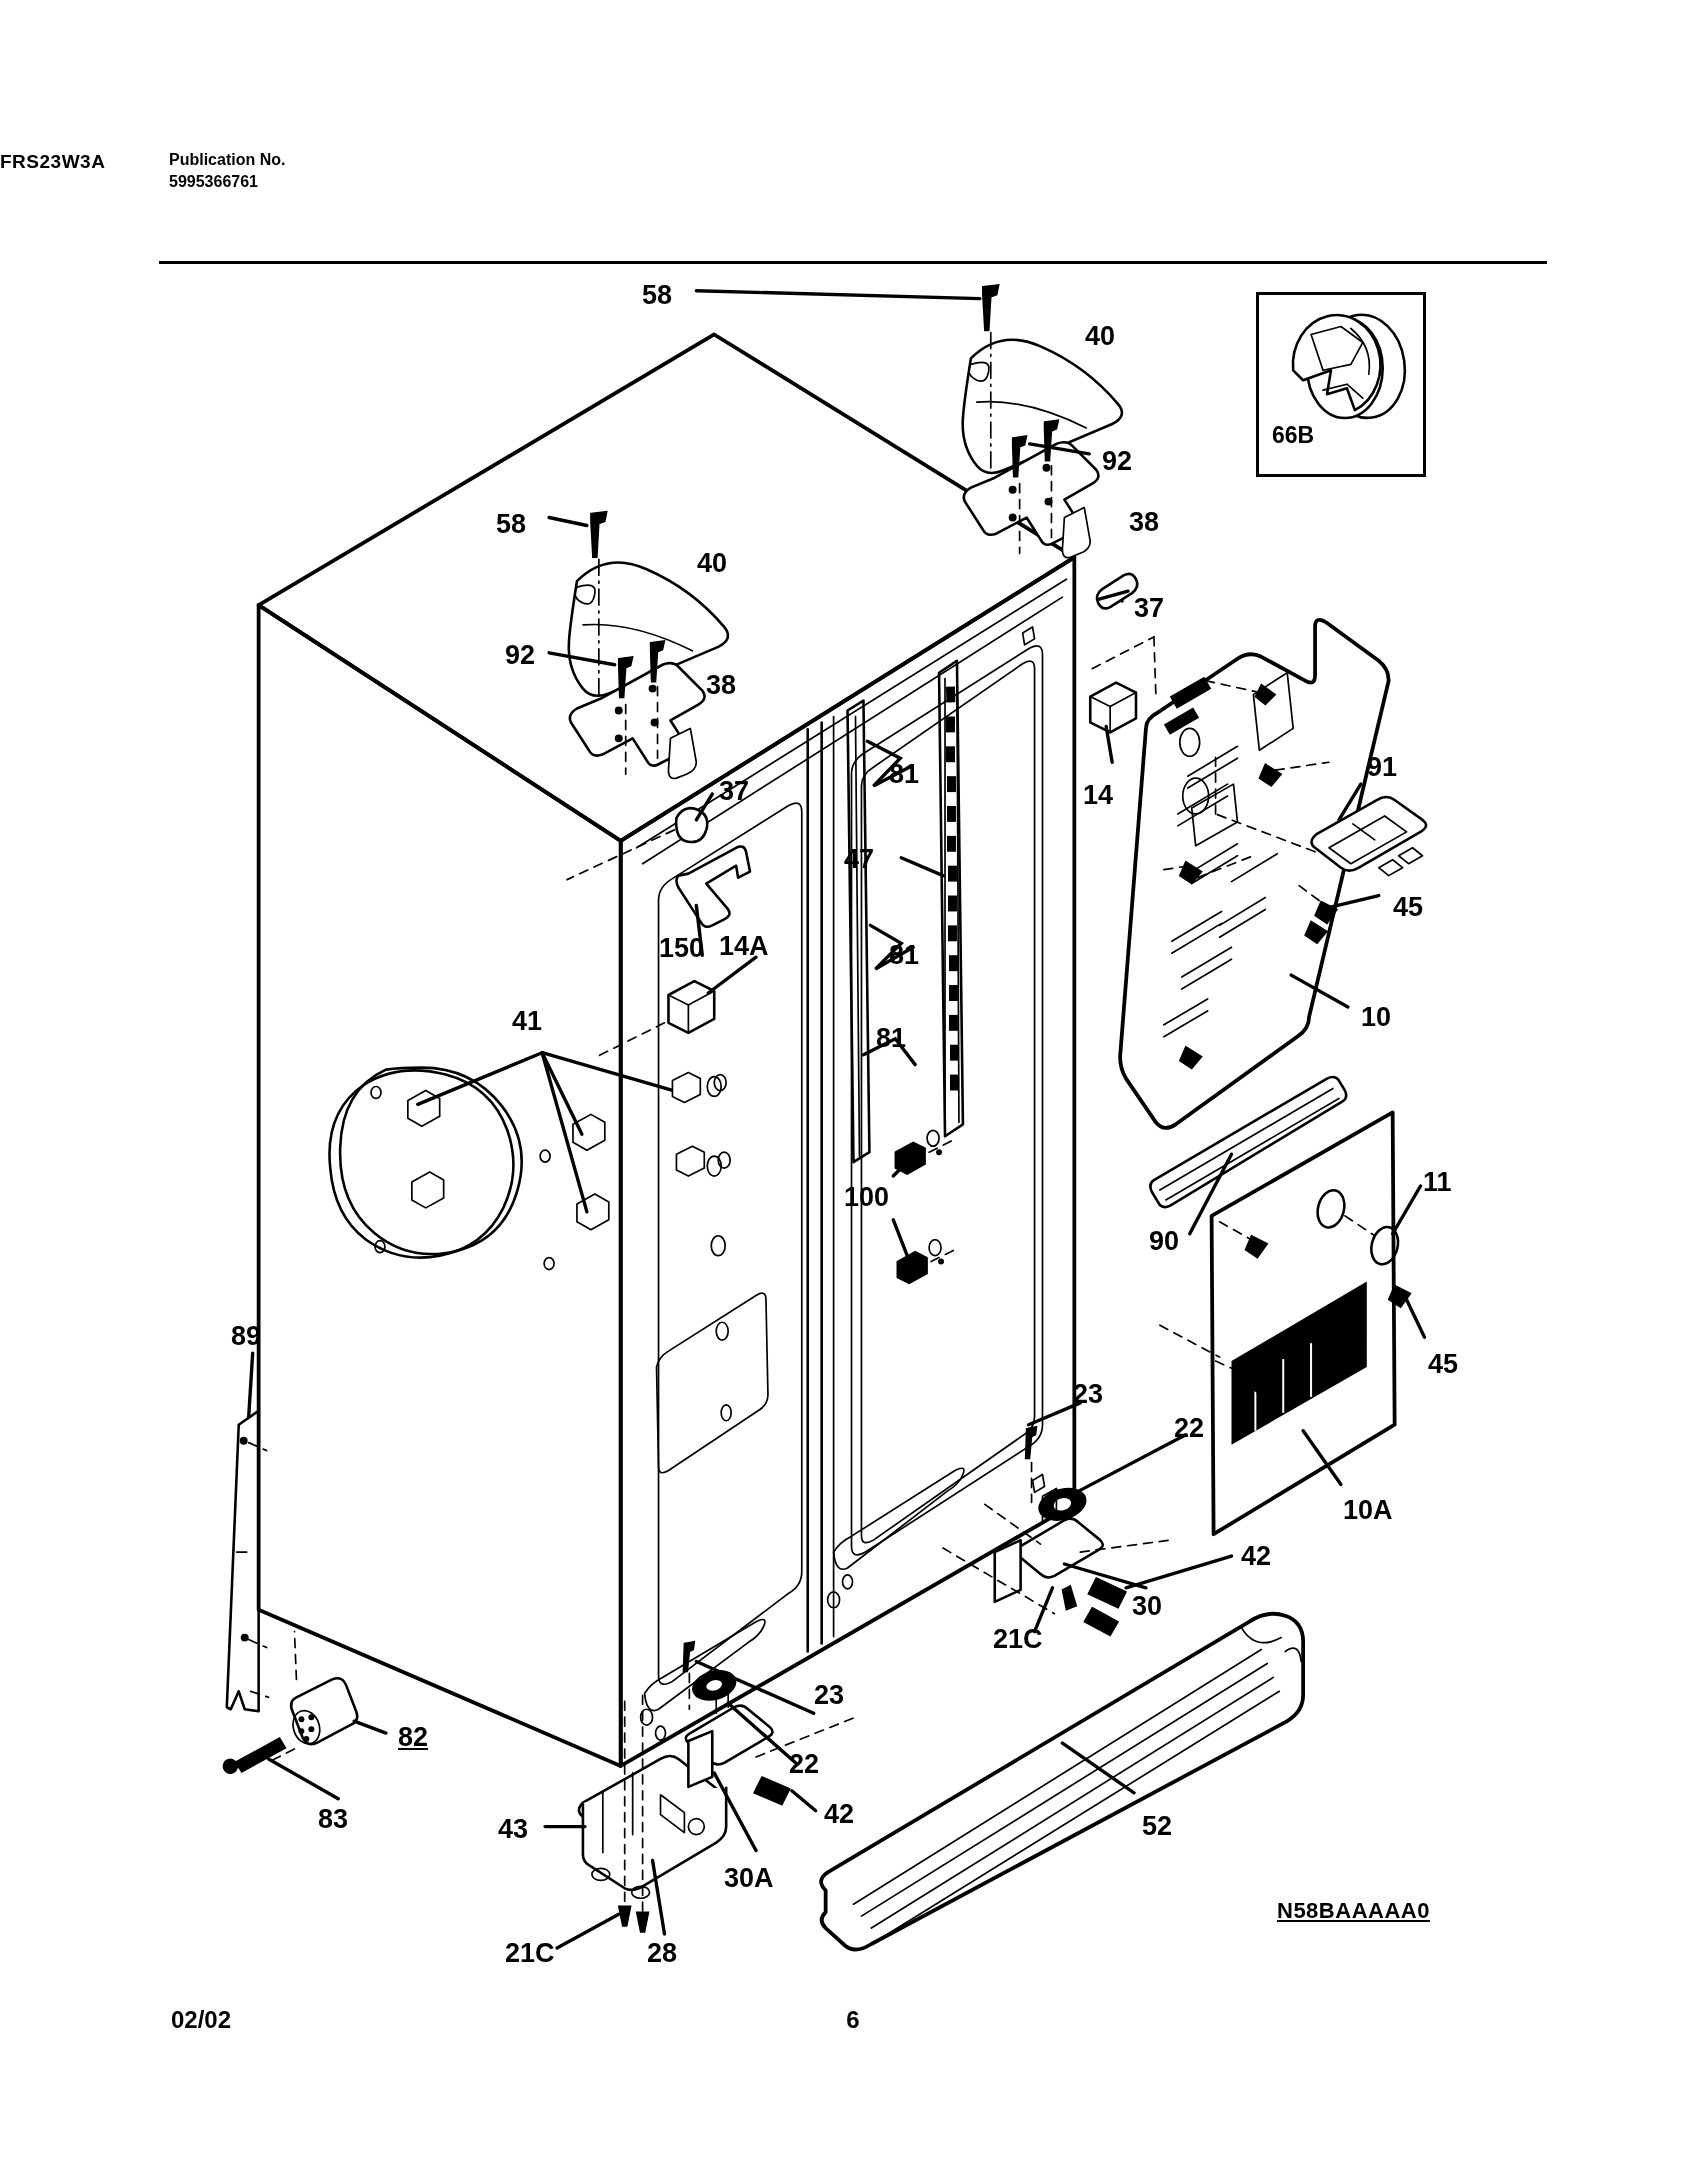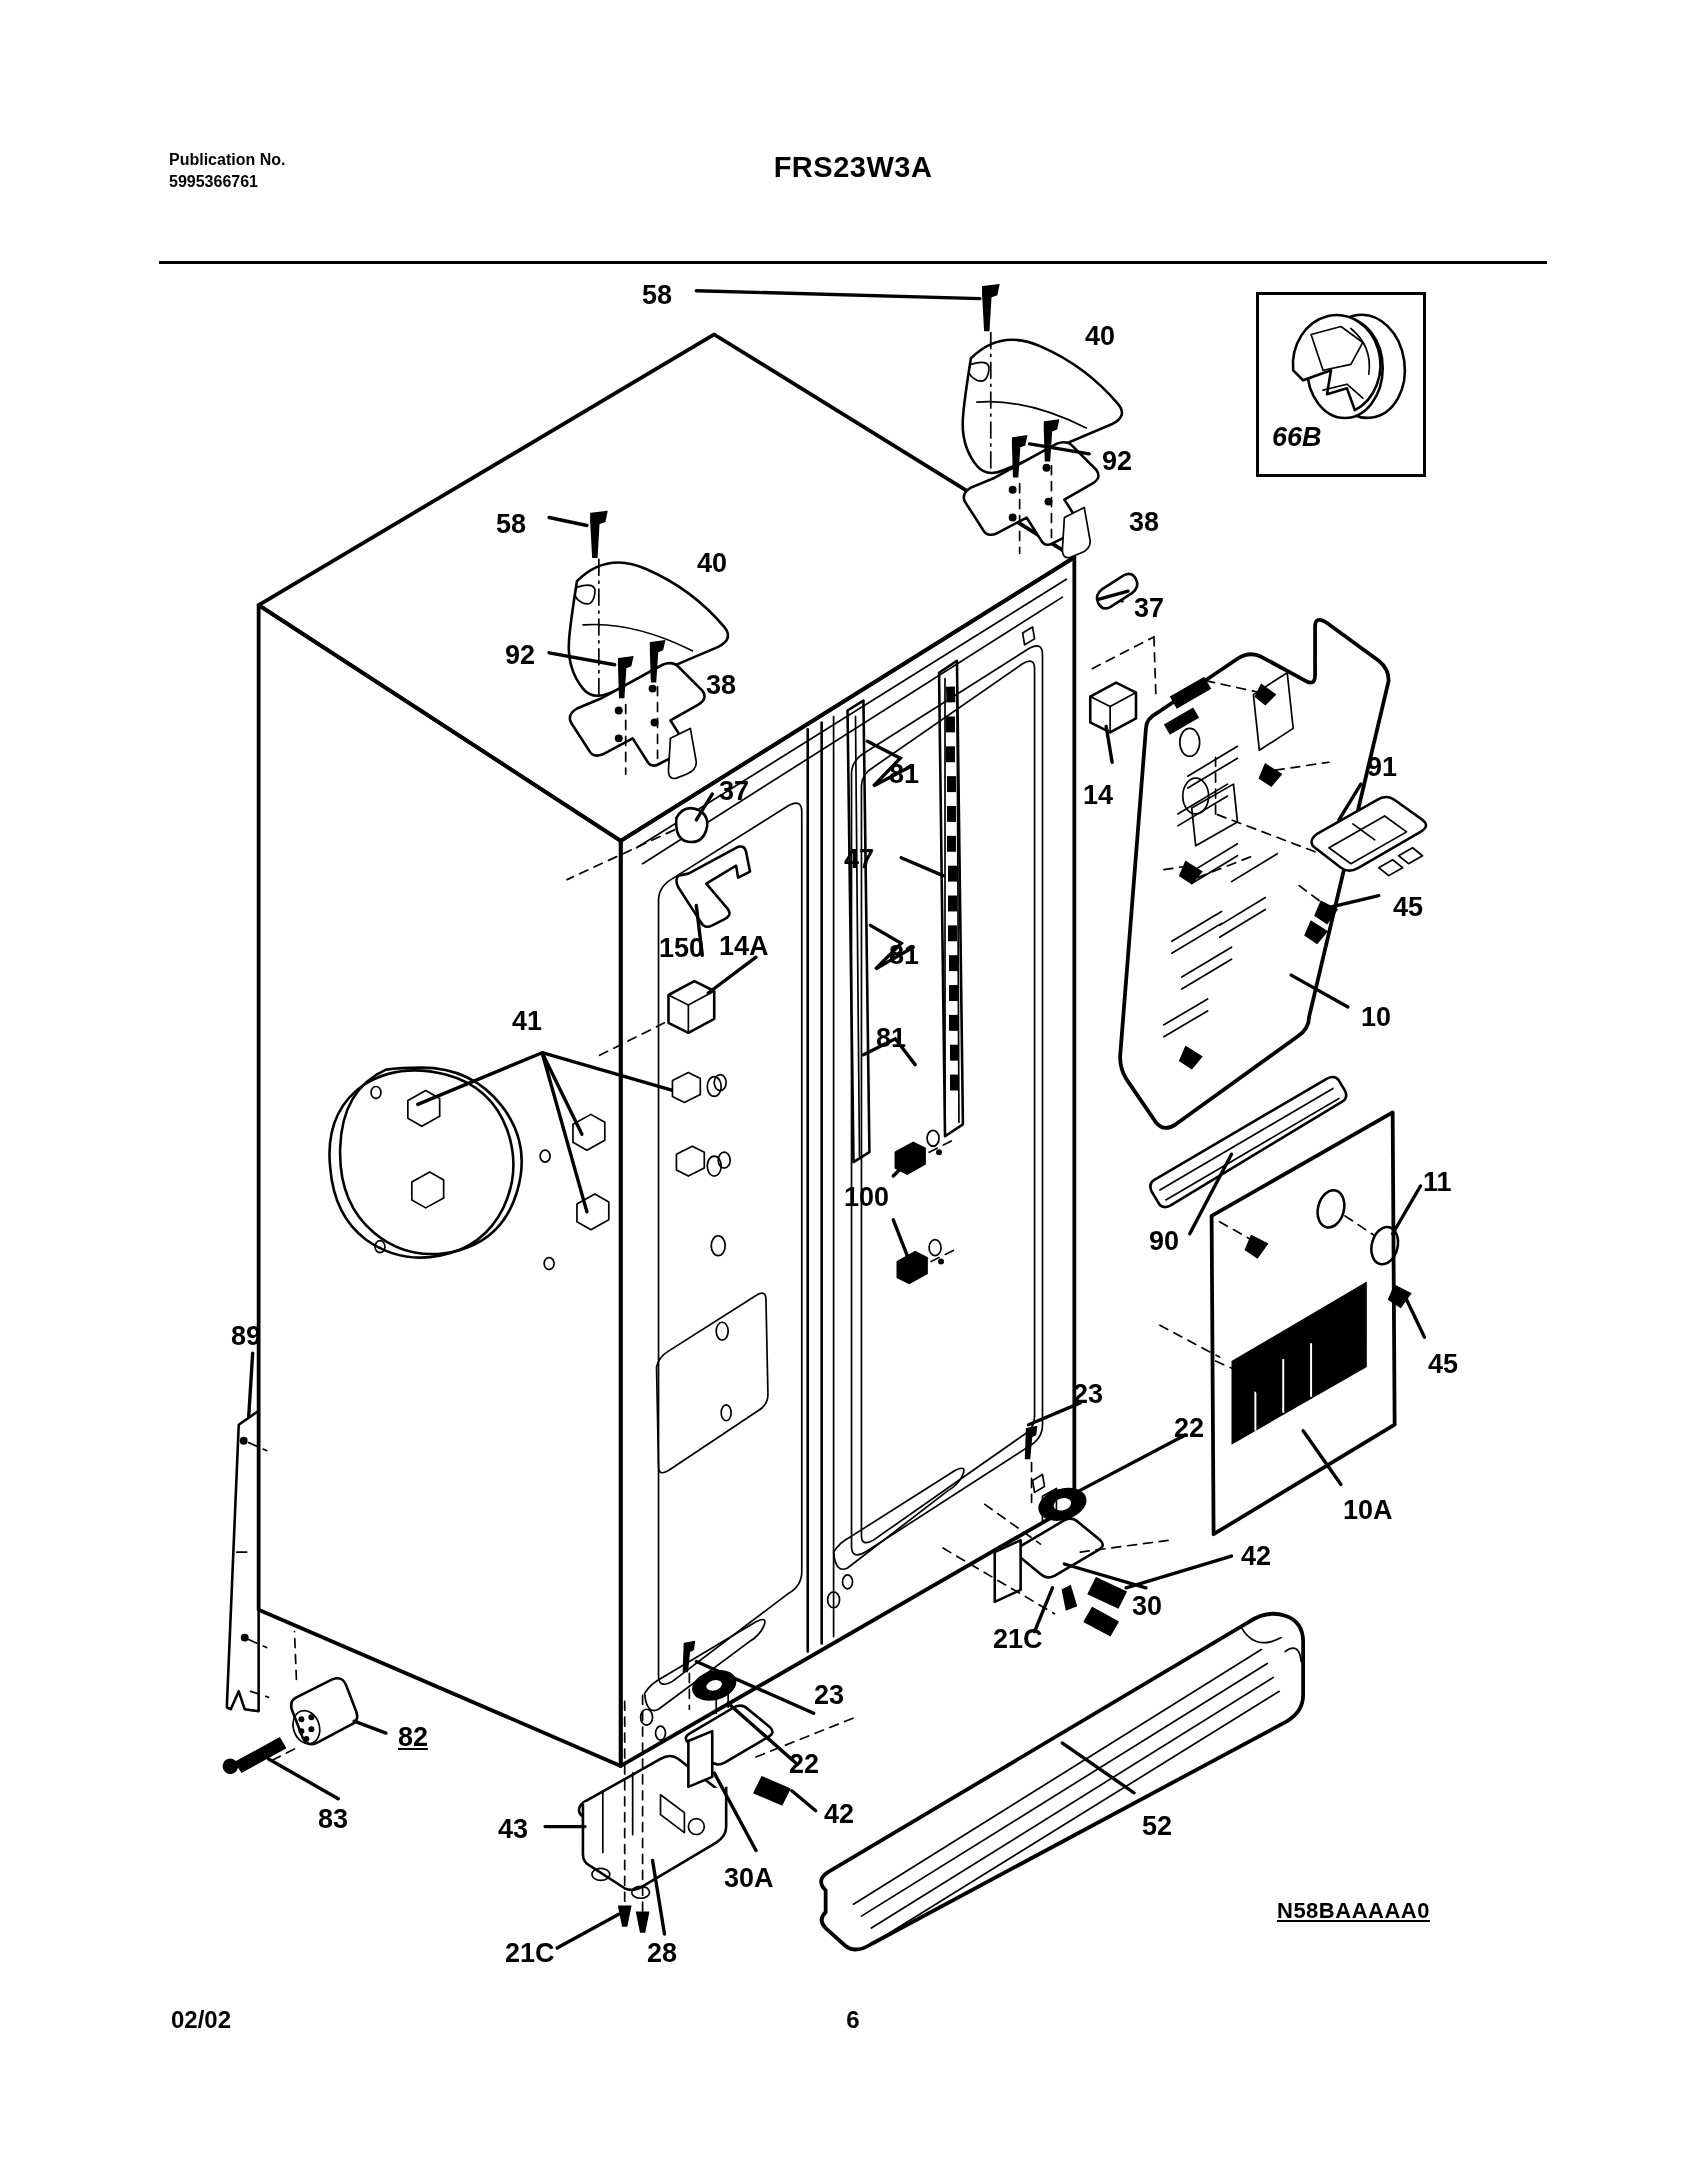--- a/index.html
+++ b/index.html
@@ -3,22 +3,22 @@
 <meta charset="utf-8">
 <style>
   html,body{margin:0;padding:0;background:#fff;}
   body{width:1706px;height:2180px;position:relative;
        font-family:"Liberation Sans",sans-serif;color:#000;}
   .page{position:absolute;inset:0;}
 
   
   .pub{position:absolute;left:169px;top:149px;font-size:16px;font-weight:bold;line-height:1.35;}
   .pub div{white-space:pre;}
-  .model{position:absolute;left:0;right:0;top:151px;text-align:center;
-         font-size:29px;font-weight:bold;letter-spacing:0.5px;}
+  .model{position:absolute;left:0;right:0;top:151px;
+         font-size:19px;font-weight:bold;letter-spacing:0.5px;}
   .sectitle{position:absolute;left:0;right:0;top:227px;text-align:center;
             font-size:24px;font-weight:bold;letter-spacing:1px;}
   .rule{position:absolute;left:159px;right:159px;top:261px;height:3px;background:#000;}
 
   
   .f-date{position:absolute;left:171px;top:2006px;font-size:24px;font-weight:bold;}
   .f-page{position:absolute;left:0;right:0;top:2006px;text-align:center;font-size:24px;font-weight:bold;}
   .diagcode{position:absolute;left:1277px;top:1898px;font-size:22px;font-weight:bold;letter-spacing:0.5px;text-decoration:underline;}
 
   
@@ -29,21 +29,21 @@
   .lead{fill:none;stroke:#000;stroke-width:3.4;stroke-linecap:round;}
   .dash{fill:none;stroke:#000;stroke-width:1.7;stroke-dasharray:9 7;stroke-linecap:round;}
   .dashdot{fill:none;stroke:#000;stroke-width:1.7;stroke-dasharray:16 6 2 6;stroke-linecap:round;}
   .solidfill{fill:#000;stroke:#000;stroke-width:1.5;}
   .whitefill{fill:#fff;stroke:#000;stroke-width:2.6;stroke-linejoin:round;}
   .whitefill-f{fill:#fff;stroke:#000;stroke-width:1.7;stroke-linejoin:round;}
 
   
   .cal{position:absolute;font-size:27px;font-weight:bold;white-space:nowrap;
        letter-spacing:0px;line-height:1;}
-  .boxlbl{position:absolute;font-size:27px;font-weight:bold;font-style:italic;}
+  .boxlbl{position:absolute;font-size:23px;font-weight:bold;}
   .insetbox{position:absolute;border:3px solid #000;background:#fff;}
 </style>
 </head>
 <body>
 
 <div class="page">
 
   <div class="pub">
     <div>Publication No.</div>
     <div>5995366761</div>

